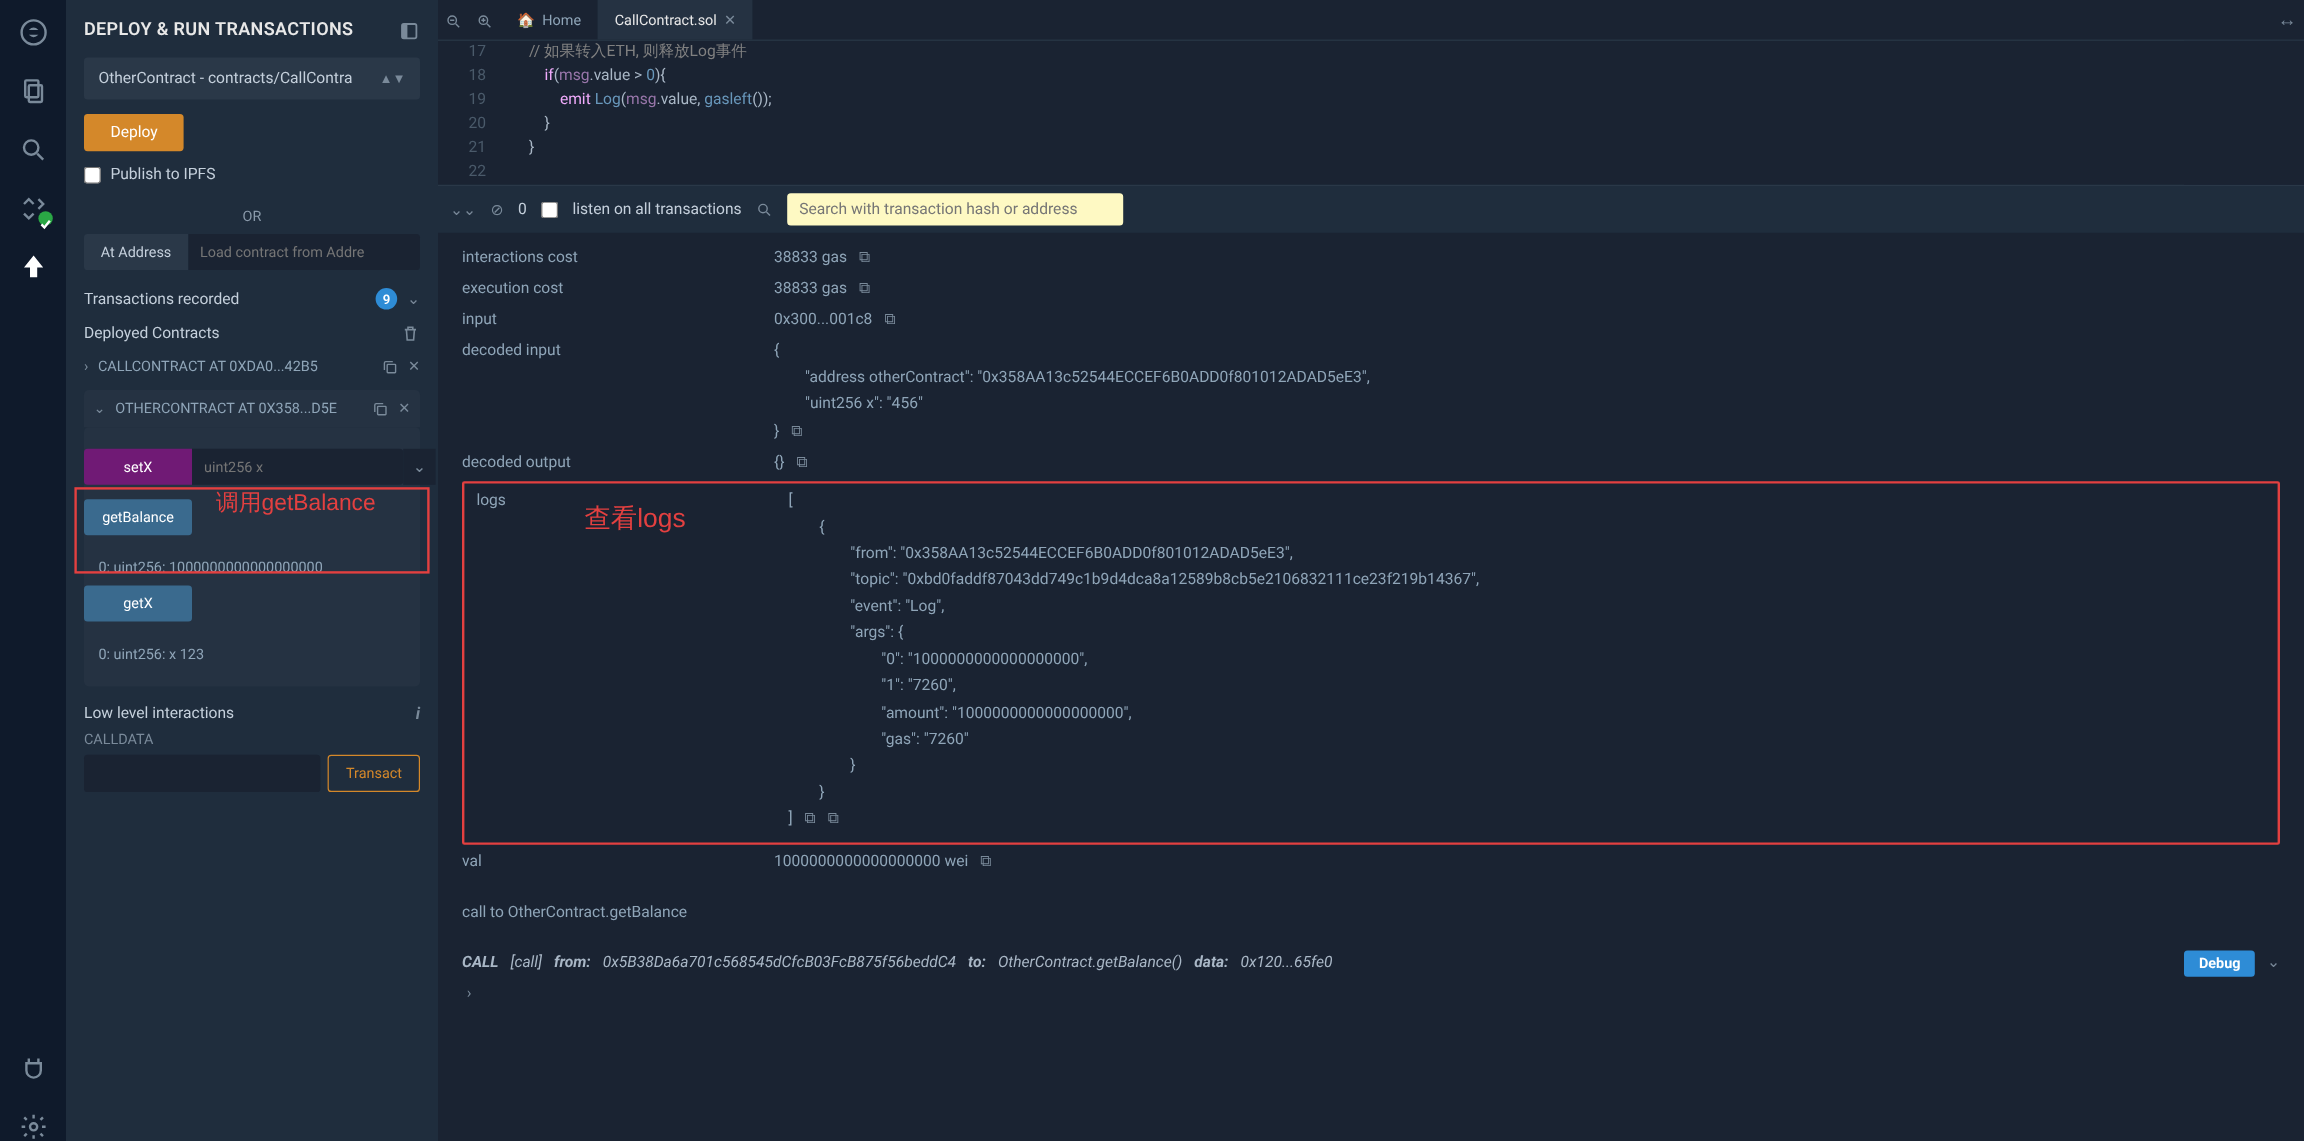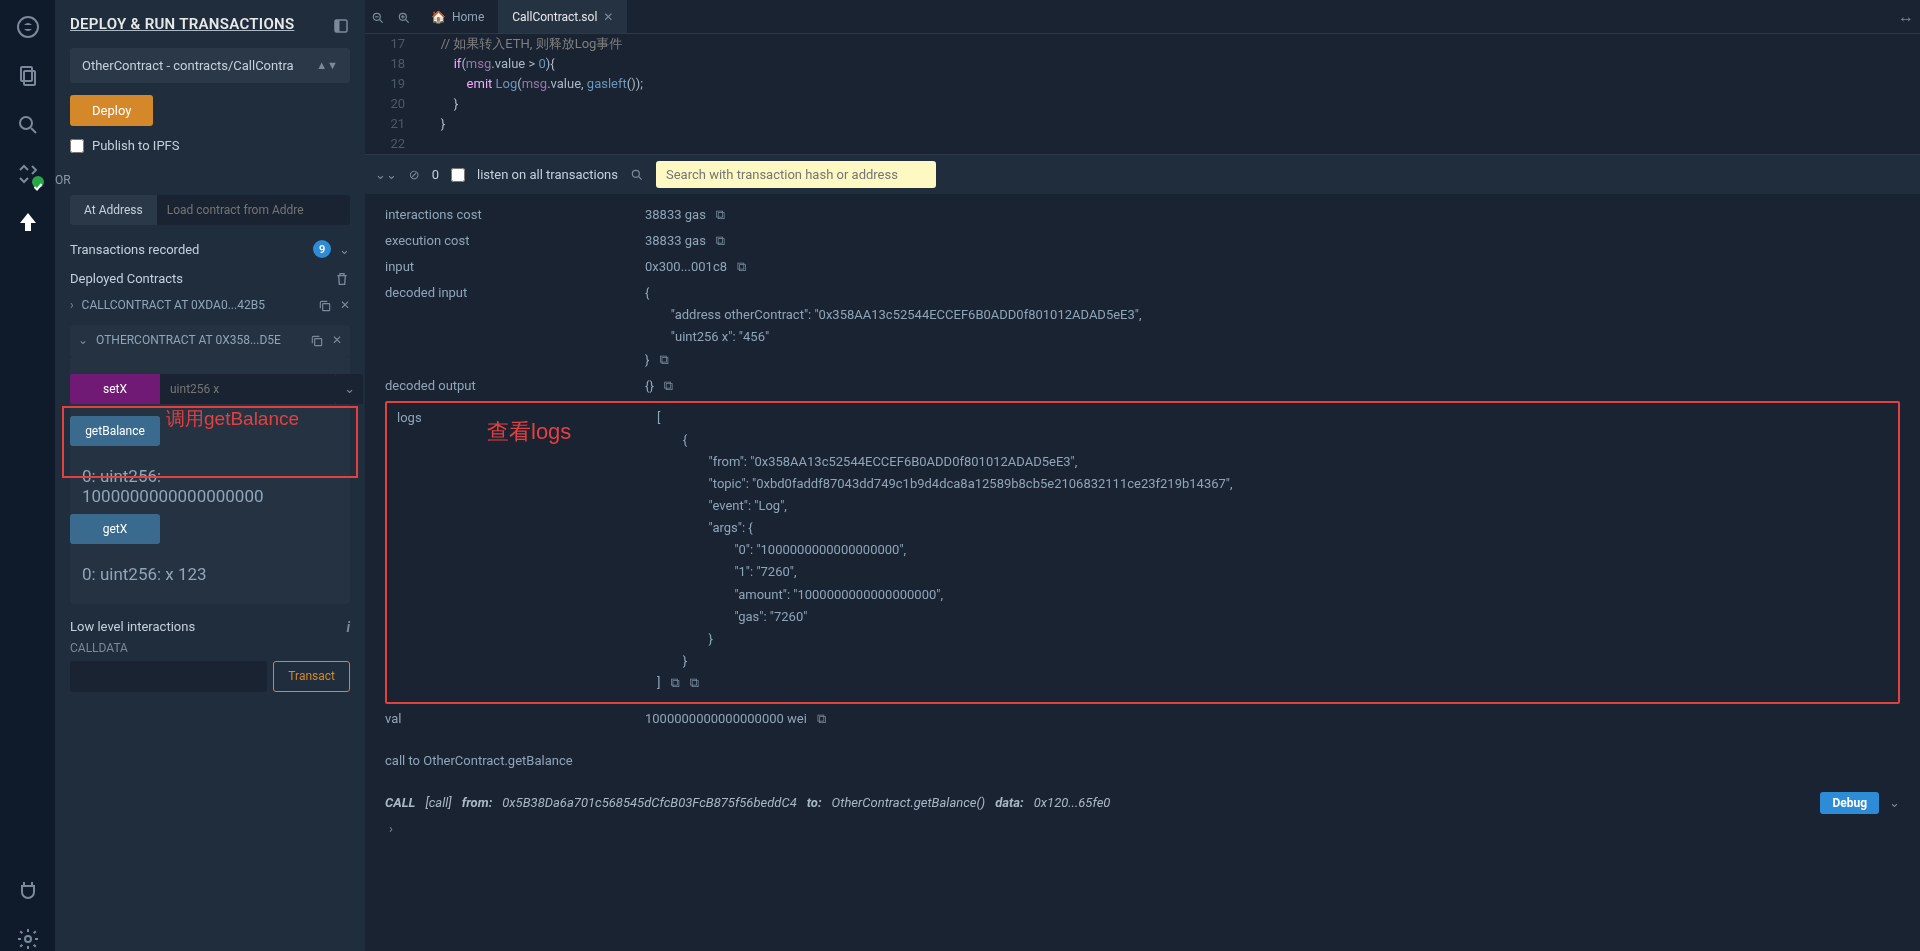--- a/index.html
+++ b/index.html
@@ -3,48 +3,48 @@
 <meta charset="utf-8">
 <style>
 * { margin: 0; padding: 0; box-sizing: border-box; font-family: -apple-system, BlinkMacSystemFont, "Segoe UI", Roboto, sans-serif; }
 body { background: #1a2332; color: #a9b7c6; height: 951px; width: 1920px; overflow: hidden; display: flex; }
 .icon-sidebar { width: 55px; background: #0f1a2b; display: flex; flex-direction: column; align-items: center; padding-top: 15px; gap: 25px; }
 .icon-sidebar .icon { width: 24px; height: 24px; color: #7a8a9a; cursor: pointer; }
 .icon-sidebar .icon.active { color: #fff; }
 .icon-sidebar .spacer { flex: 1; }
 .logo-icon { width: 36px; height: 36px; color: #3a7cb8; }
 .panel { width: 310px; background: #1f2d3d; display: flex; flex-direction: column; padding: 15px 0; overflow-y: auto; }
-.panel-header { display: flex; align-items: center; padding: 0 15px 15px; text-decoration: underline; }
+.panel-header { display: flex; align-items: center; padding: 0 15px 15px; }
 .panel-title { font-size: 15px; font-weight: 600; color: #e8e8e8; flex: 1; letter-spacing: 0.3px; }
 .panel-header-icon { width: 18px; height: 18px; color: #7a8a9a; cursor: pointer; }
 .select-box { margin: 0 15px 12px; background: #2a3848; border: none; padding: 10px 12px; color: #c5d0dc; font-size: 13px; border-radius: 3px; display: flex; align-items: center; cursor: pointer; }
 .select-box .sel-text { flex: 1; white-space: nowrap; overflow: hidden; text-overflow: ellipsis; }
 .select-box .caret { color: #7a8a9a; font-size: 11px; }
 .deploy-btn { margin: 0 15px 12px; background: #d4882a; color: #fff; border: none; padding: 8px 22px; font-size: 13px; border-radius: 3px; cursor: pointer; width: fit-content; }
 .checkbox-row { margin: 0 15px 12px; display: flex; align-items: center; gap: 8px; font-size: 13px; color: #c5d0dc; }
 .checkbox-row input { width: 14px; height: 14px; }
-.or-text { text-align: left; color: #8a9aaa; font-size: 12px; margin: 8px 0; }
+.or-text { text-align: center; color: #8a9aaa; font-size: 12px; margin: 8px 0; }
 .addr-row { margin: 0 15px 15px; display: flex; }
 .addr-btn { background: #2a3848; color: #c5d0dc; border: none; padding: 8px 14px; font-size: 12px; border-radius: 3px 0 0 3px; cursor: pointer; }
 .addr-input { flex: 1; background: #1a2332; border: none; padding: 8px 10px; color: #7a8a9a; font-size: 12px; border-radius: 0 3px 3px 0; }
 .section-row { margin: 0 15px 12px; display: flex; align-items: center; gap: 8px; font-size: 13px; color: #c5d0dc; }
 .section-row .s-label { flex: 1; }
 .badge { background: #2e8cd6; color: #fff; border-radius: 50%; width: 18px; height: 18px; display: inline-flex; align-items: center; justify-content: center; font-size: 11px; font-weight: 600; }
 .chev { color: #7a8a9a; cursor: pointer; }
 .trash { color: #7a8a9a; cursor: pointer; width: 16px; height: 16px; }
 .contract-item { margin: 0 15px 12px; display: flex; align-items: center; gap: 8px; font-size: 12px; color: #8fa5b8; }
 .contract-item .c-name { flex: 1; white-space: nowrap; overflow: hidden; text-overflow: ellipsis; }
 .contract-item .copy-i, .contract-item .x-i { color: #7a8a9a; cursor: pointer; }
 .func-box { margin: 0 15px 15px; background: #253242; border-radius: 4px; padding: 0 0 12px; }
 .func-row { display: flex; margin-bottom: 12px; }
 .func-btn-red { background: #701a75; color: #fff; border: none; padding: 8px 14px; font-size: 12px; border-radius: 3px 0 0 3px; cursor: pointer; min-width: 90px; }
 .func-btn-blue { background: #3a6a8e; color: #fff; border: none; padding: 8px 14px; font-size: 12px; border-radius: 3px; cursor: pointer; min-width: 90px; margin-left: 0; }
 .func-input { flex: 1; background: #1a2332; border: none; padding: 8px 10px; color: #7a8a9a; font-size: 12px; border-radius: 0 3px 3px 0; }
 .func-expand { background: #1a2332; border: none; padding: 0 8px; color: #7a8a9a; cursor: pointer; }
-.func-result { padding: 8px 12px; font-size: 17px; color: #8fa5b8; }
+.func-result { padding: 8px 12px; font-size: 12px; color: #8fa5b8; }
 .low-level { margin: 0 15px; }
 .low-level-hdr { display: flex; align-items: center; gap: 6px; font-size: 13px; color: #c5d0dc; margin-bottom: 6px; }
 .info-i { color: #7a8a9a; font-style: italic; font-weight: bold; font-size: 14px; margin-left: auto; }
 .calldata-label { font-size: 12px; color: #7a8a9a; margin-bottom: 6px; }
 .calldata-row { display: flex; gap: 6px; }
 .calldata-input { flex: 1; background: #1a2332; border: none; padding: 8px; border-radius: 3px; }
 .transact-btn { background: transparent; border: 1px solid #d4882a; color: #d4882a; padding: 7px 14px; font-size: 12px; border-radius: 3px; cursor: pointer; }
 .main { flex: 1; display: flex; flex-direction: column; background: #1a2332; overflow: hidden; }
 .tabs { display: flex; align-items: center; background: #1a2332; border-bottom: 1px solid #2a3848; height: 34px; }
 .tab { padding: 0 14px; height: 100%; display: flex; align-items: center; gap: 6px; font-size: 12px; color: #8fa5b8; cursor: pointer; }
@@ -201,21 +201,21 @@
     <span class="x-i">✕</span>
   </div>
 
   <div class="func-box" style="position:relative;padding-top:18px">
     <div class="func-row">
       <button class="func-btn-red">setX</button>
       <input class="func-input" placeholder="uint256 x" style="">
       <button class="func-expand">⌄</button>
     </div>
     <div class="getbal-box" style="top:50px;left:-8px;right:-8px;height:72px"></div>
-    <div class="getbal-annotation" style="top:50px;left:96px">调用getBalance</div>
+    <div class="getbal-annotation" style="top:50px;left:110px">调用getBalance</div>
     <div class="func-row">
       <button class="func-btn-blue">getBalance</button>
     </div>
     <div class="func-result">0: uint256: 1000000000000000000</div>
     <div class="func-row">
       <button class="func-btn-blue">getX</button>
     </div>
     <div class="func-result">0: uint256: x 123</div>
   </div>
 

